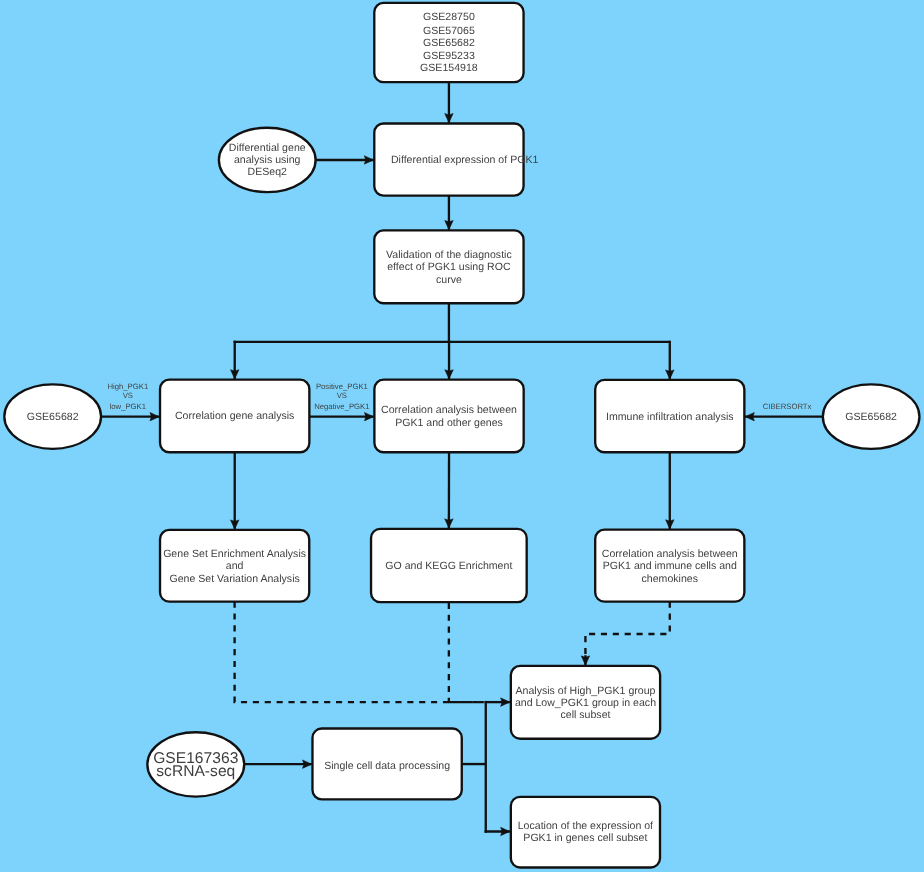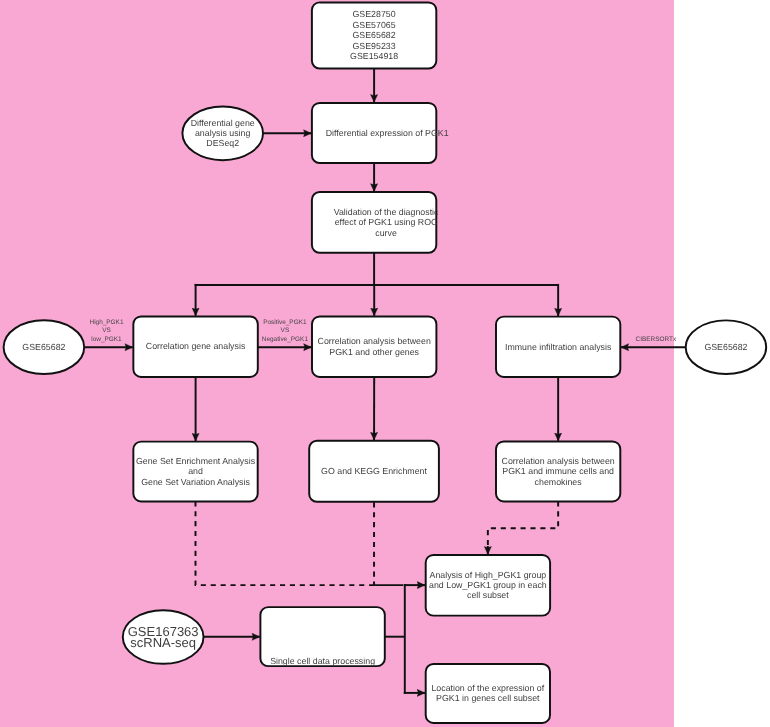--- a/index.html
+++ b/index.html
@@ -1,20 +1,20 @@
 <!DOCTYPE html>
 <html><head>
 <meta charset="utf-8">
 <title>PGK1 analysis workflow flowchart</title>
 <style>
   html,body{margin:0;padding:0;background:#ffffff;}
   body{width:770px;height:727px;overflow:hidden;
        font-family:"Liberation Sans",sans-serif;
        -webkit-font-smoothing:antialiased;text-rendering:geometricPrecision;}
-  #canvas{position:relative;width:674px;height:727px;background:#f9a8d4;}
+  #canvas{position:relative;width:770px;height:727px;background:#7dd3fc;}
   svg.layer{position:absolute;left:0;top:0;width:770px;height:727px;}
   .nodelabel{position:absolute;display:flex;align-items:center;justify-content:center;
              text-align:center;color:#3f3f3f;white-space:pre-line;
              font-size:8.8px;line-height:10.4px;letter-spacing:0.01px;}
   .small{font-size:13px;line-height:11px;}
   .edgelabel{position:absolute;text-align:center;color:#444444;white-space:pre-line;
              font-size:6.45px;line-height:8.3px;}
 </style>
 </head>
 <body>
@@ -80,39 +80,39 @@
 
   <div class="nodelabel" style="left:311.9px;top:2.4px;width:124.4px;height:66.1px;">GSE28750
 GSE57065
 GSE65682
 GSE95233
 GSE154918</div>
   <div class="nodelabel" style="left:182.4px;top:106.45px;width:80.6px;height:53.7px;">Differential gene
 analysis using
 DESeq2</div>
   <div class="nodelabel" style="left:325px;top:102.9px;width:124.4px;height:60.1px;">Differential expression of PGK1</div>
-  <div class="nodelabel" style="left:311.9px;top:192px;width:124.4px;height:60.7px;padding-left:12px;">Validation of the diagnostic
+  <div class="nodelabel" style="left:311.9px;top:192px;width:124.4px;height:60.7px;">Validation of the diagnostic
 effect of PGK1 using ROC
 curve</div>
   <div class="nodelabel" style="left:3.6px;top:320.3px;width:80.6px;height:53.7px;">GSE65682</div>
   <div class="nodelabel" style="left:133.35px;top:316.4px;width:124.45px;height:60.5px;">Correlation gene analysis</div>
   <div class="nodelabel" style="left:312px;top:316.4px;width:124.4px;height:60.5px;">Correlation analysis between
 PGK1 and other genes</div>
   <div class="nodelabel" style="left:496px;top:316.6px;width:124.3px;height:60.3px;">Immune infiltration analysis</div>
   <div class="nodelabel" style="left:685.7px;top:320.35px;width:80.5px;height:53.7px;">GSE65682</div>
   <div class="nodelabel" style="left:309.2px;top:440.7px;width:129.7px;height:61.1px;">GO and KEGG Enrichment</div>
   <div class="nodelabel" style="left:133.35px;top:441.6px;width:124.35px;height:59.8px;">Gene Set Enrichment Analysis
 and
 Gene Set Variation Analysis</div>
   <div class="nodelabel" style="left:496px;top:441.4px;width:124.3px;height:60px;">Correlation analysis between
 PGK1 and immune cells and
 chemokines</div>
   <div class="nodelabel small" style="left:122.8px;top:610.2px;width:80.7px;height:53.6px;">GSE167363
 scRNA-seq</div>
-  <div class="nodelabel" style="left:260.4px;top:632px;width:124.4px;height:59px;border-radius:10px;">Single cell data processing</div>
+  <div class="nodelabel" style="left:260.4px;top:609px;width:124.4px;height:59px;border-radius:10px;">Single cell data processing</div>
   <div class="nodelabel" style="left:425.7px;top:554.9px;width:124.4px;height:60.7px;">Analysis of High_PGK1 group
 and Low_PGK1 group in each
 cell subset</div>
   <div class="nodelabel" style="left:425.7px;top:664px;width:124.3px;height:58.9px;">Location of the expression of
 PGK1 in genes cell subset</div>
 
   <div class="edgelabel" style="left:76.5px;top:319.2px;width:60px;">High_PGK1
 VS
 low_PGK1</div>
   <div class="edgelabel" style="left:253.9px;top:319.2px;width:62px;">Positive_PGK1

